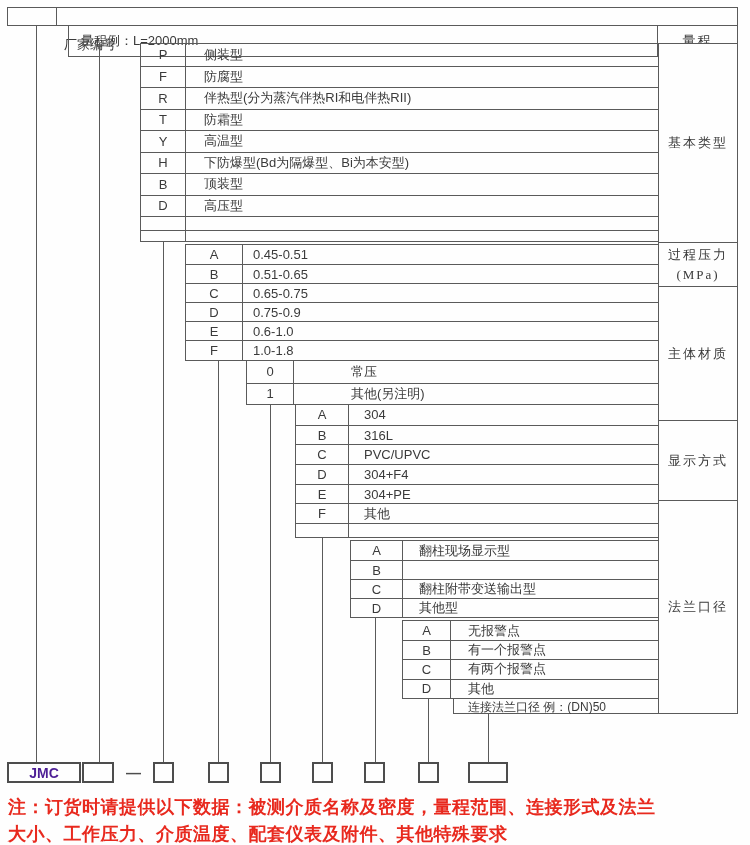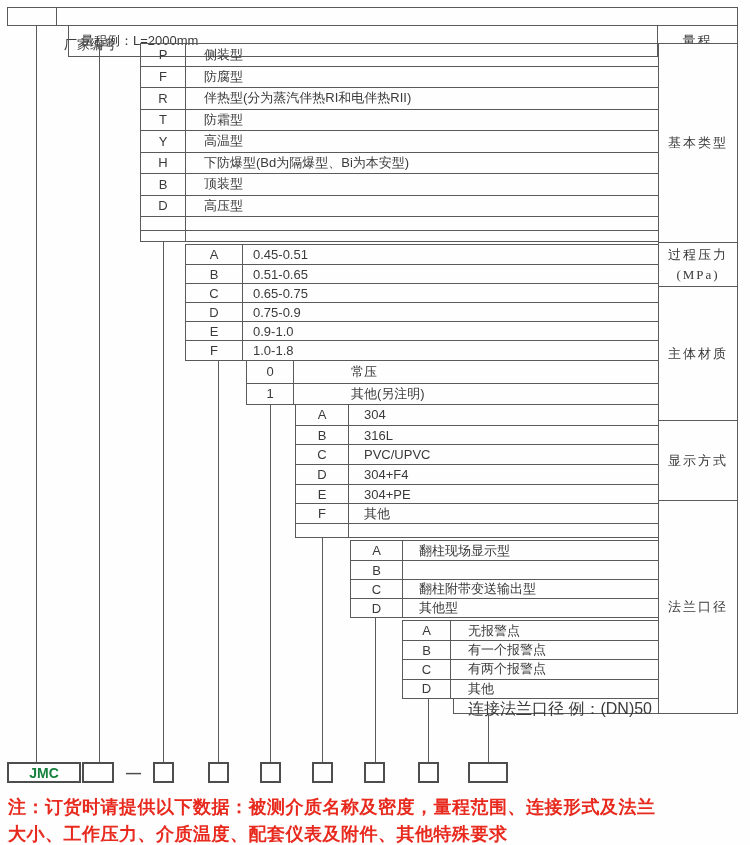--- a/index.html
+++ b/index.html
@@ -32,36 +32,36 @@
   .code{width:var(--codew);border-right:1px solid var(--line);display:flex;align-items:center;justify-content:center;font-size:13px;}
   .desc{flex:1;display:flex;align-items:center;padding-left:var(--descpad);font-size:13px;white-space:nowrap;overflow:hidden;}
 
   #sec-basic   {left:140px;top:43px; width:519px;height:199px;--codew:45px;--rowh:21.5px;--descpad:18px;}
   #sec-density {left:185px;top:244px;width:474px;height:117px;--codew:57px;--rowh:19.1px;--descpad:10px;}
   #sec-pressure{left:246px;top:360px;width:413px;height:45px; --codew:47px;--rowh:21.5px;--descpad:57px;}
   #sec-material{left:295px;top:404px;width:364px;height:134px;--codew:53px;--rowh:19.7px;--descpad:15px;}
   #sec-display {left:350px;top:540px;width:309px;height:78px; --codew:52px;--rowh:19px;  --descpad:16px;}
   #sec-alarm   {left:402px;top:620px;width:257px;height:79px; --codew:48px;--rowh:19.2px;--descpad:17px;}
   #sec-flange  {left:453px;top:698px;width:206px;height:16px;}
-  #sec-flange .desc{--descpad:14px;font-size:16px;}
+  #sec-flange .desc{--descpad:14px;font-size:12px;}
 
   .empty1{height:14px;}
 
   
   #label-col{position:absolute;left:658px;top:43px;width:80px;height:671px;border:1px solid var(--line);display:flex;flex-direction:column;background:#fefefe;}
   .lcell{border-top:1px solid var(--line);display:flex;flex-direction:column;align-items:center;justify-content:center;text-align:center;line-height:20px;}
   .lcell:first-child{border-top:none;}
   .lcell.grow{flex:1;}
 
   
   .vline{position:absolute;width:1px;background:var(--line);}
 
   
   .cbox{position:absolute;top:762px;height:21px;border:2px solid var(--heavy);background:transparent;}
-  #jmc-box{left:7px;width:74px;display:flex;align-items:center;justify-content:center;font-weight:bold;font-size:14px;color:#15803d;}
+  #jmc-box{left:7px;width:74px;display:flex;align-items:center;justify-content:center;font-weight:bold;font-size:14px;color:#4c1d95;}
   .dash{position:absolute;left:114px;top:762px;width:39px;height:21px;display:flex;align-items:center;justify-content:center;font-weight:bold;font-size:15px;color:var(--heavy);}
 
   
   #note{position:absolute;left:8px;top:794px;width:738px;font-size:18px;font-weight:bold;line-height:27px;letter-spacing:0.5px;}
 </style>
 </head>
 <body>
 
 <div id="canvas">
 
@@ -133,21 +133,21 @@
         <div class="row">
         <div class="code">C</div>
         <div class="desc">0.65-0.75</div>
       </div>
         <div class="row">
         <div class="code">D</div>
         <div class="desc">0.75-0.9</div>
       </div>
         <div class="row">
         <div class="code">E</div>
-        <div class="desc">0.9-1.0</div>
+        <div class="desc">0.6-1.0</div>
       </div>
         <div class="row">
         <div class="code">F</div>
         <div class="desc">1.0-1.8</div>
       </div>
       </div>
   </div>
 
   <div class="sec" id="sec-pressure">
     <div class="rows">

